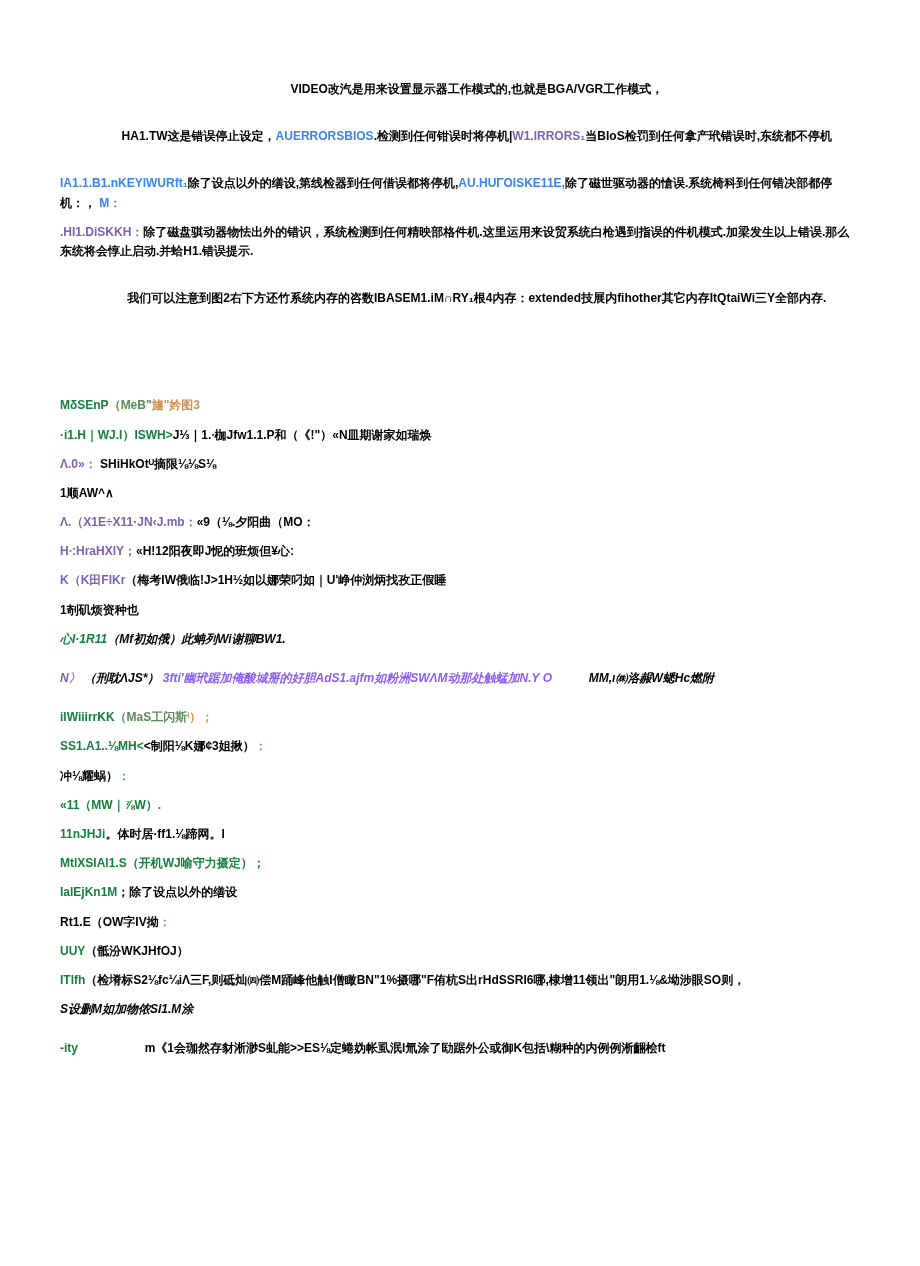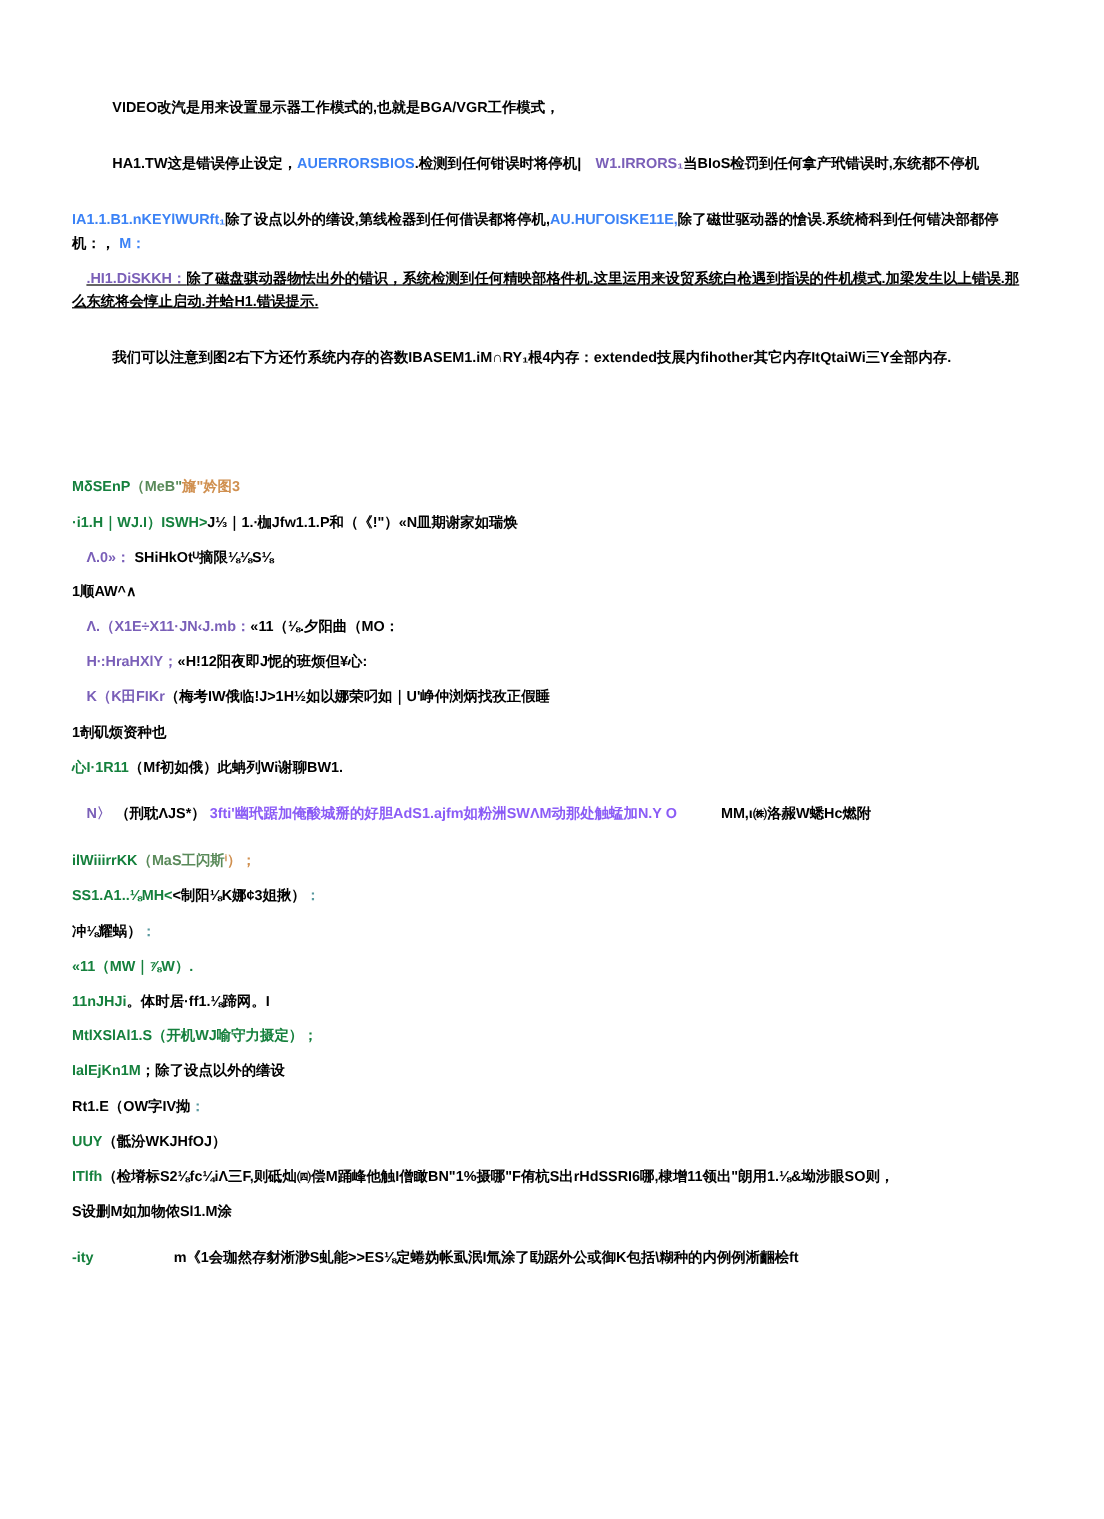--- a/index.html
+++ b/index.html
@@ -8,59 +8,60 @@
     font-size: 12px;
     line-height: 1.6;
     color: #000;
     background: #fff;
     padding: 80px 60px 40px 60px;
     width: 920px;
   }
   .para {
     margin-bottom: 28px;
     text-indent: 2.8em;
+    text-align: center;
   }
   .para-noindent {
     margin-bottom: 18px;
     text-indent: 0;
   }
   .line {
     margin-bottom: 10px;
   }
   .b { font-weight: bold; }
   .c-red { color: #3b82f6; }
-  .c-purple { color: #7a5fb8; padding-left: 12px; }
+  .c-purple { color: #7a5fb8; }
   .c-blue { color: #15803d; }
   .c-green { color: #5a8a5a; }
   .c-teal { color: #5a9aa0; }
   .c-orange { color: #d09050; }
   .c-gray { color: #8b5cf6; }
   .gap-lg { margin-bottom: 88px; }
   .gap-md { margin-bottom: 40px; }
-  .gap-sm { margin-bottom: 20px; }
+  .gap-sm { margin-bottom: 20px; font-style: italic; }
   .inline-gap { display: inline-block; width: 30px; }
 </style>
 </head>
 <body>
 
 <div class="para">
   <span class="b">VIDEO改汽是用来设置显示器工作模式的,也就是BGA/VGR工作模式，</span>
 </div>
 
 <div class="gap-sm"></div>
 
 <div class="para">
   <span class="b">HA1.TW这是错误停止设定，</span><span class="b c-red">AUERRORSBIOS</span><span class="b">.检测到任何钳误时将停机|</span><span class="b c-purple">W1.IRRORS₁</span><span class="b">当BIoS检罚到任何拿产玳错误时,东统都不停机</span>
 </div>
 
 <div class="para-noindent line">
   <span class="b c-red">IA1.1.B1.nKEYlWURft₁</span><span class="b">除了设点以外的缮设,第线检器到任何借误都将停机,</span><span class="b c-red">AU.HUΓOISKE11E,</span><span class="b">除了磁世驱动器的愴误.系统椅科到任何错决部都停机：，</span><span class="b c-red"> M：</span>
 </div>
 
-<div class="para-noindent" style="margin-bottom:28px;text-decoration:underline;">
+<div class="para-noindent" style="margin-bottom:28px;">
   <span class="b c-purple">.HI1.DiSKKH：</span><span class="b">除了磁盘骐动器物怯出外的错识，系统检测到任何精映部格件机.这里运用来设贸系统白枪遇到指误的件机模式.加梁发生以上错误.那么东统将会惇止启动.并蛤H1.错误提示.</span>
 </div>
 
 <div class="gap-sm"></div>
 
 <div class="para gap-lg">
   <span class="b">我们可以注意到图2右下方还竹系统内存的咨数IBASEM1.iM∩RY₁根4内存：extended技展内fihother其它内存ItQtaiWi三Y全部内存.</span>
 </div>
 
 <div class="gap-md"></div>
@@ -75,21 +76,21 @@
 
 <div class="line">
   <span class="b c-purple">Λ.0»：</span><span class="b"> SHiHkOtᵁ摘限⅛⅛S⅛</span>
 </div>
 
 <div class="line">
   <span class="b">1顺AW^∧</span>
 </div>
 
 <div class="line">
-  <span class="b c-purple">Λ.（X1E÷X11·JN‹J.mb：</span><span class="b">«11（⅛.夕阳曲（MO：</span>
+  <span class="b c-purple">Λ.（X1E÷X11·JN‹J.mb：</span><span class="b">«9（⅛.夕阳曲（MO：</span>
 </div>
 
 <div class="line">
   <span class="b c-purple">H∙:HraHXlY；</span><span class="b">«H!12阳夜即J怩的班烦但¥心:</span>
 </div>
 
 <div class="line">
   <span class="b c-purple">K（K田FIKr</span><span class="b">（梅考IW俄临!J&gt;1H½如以娜荣叼如｜U'峥仲浏炳找孜正假睡</span>
 </div>
 

